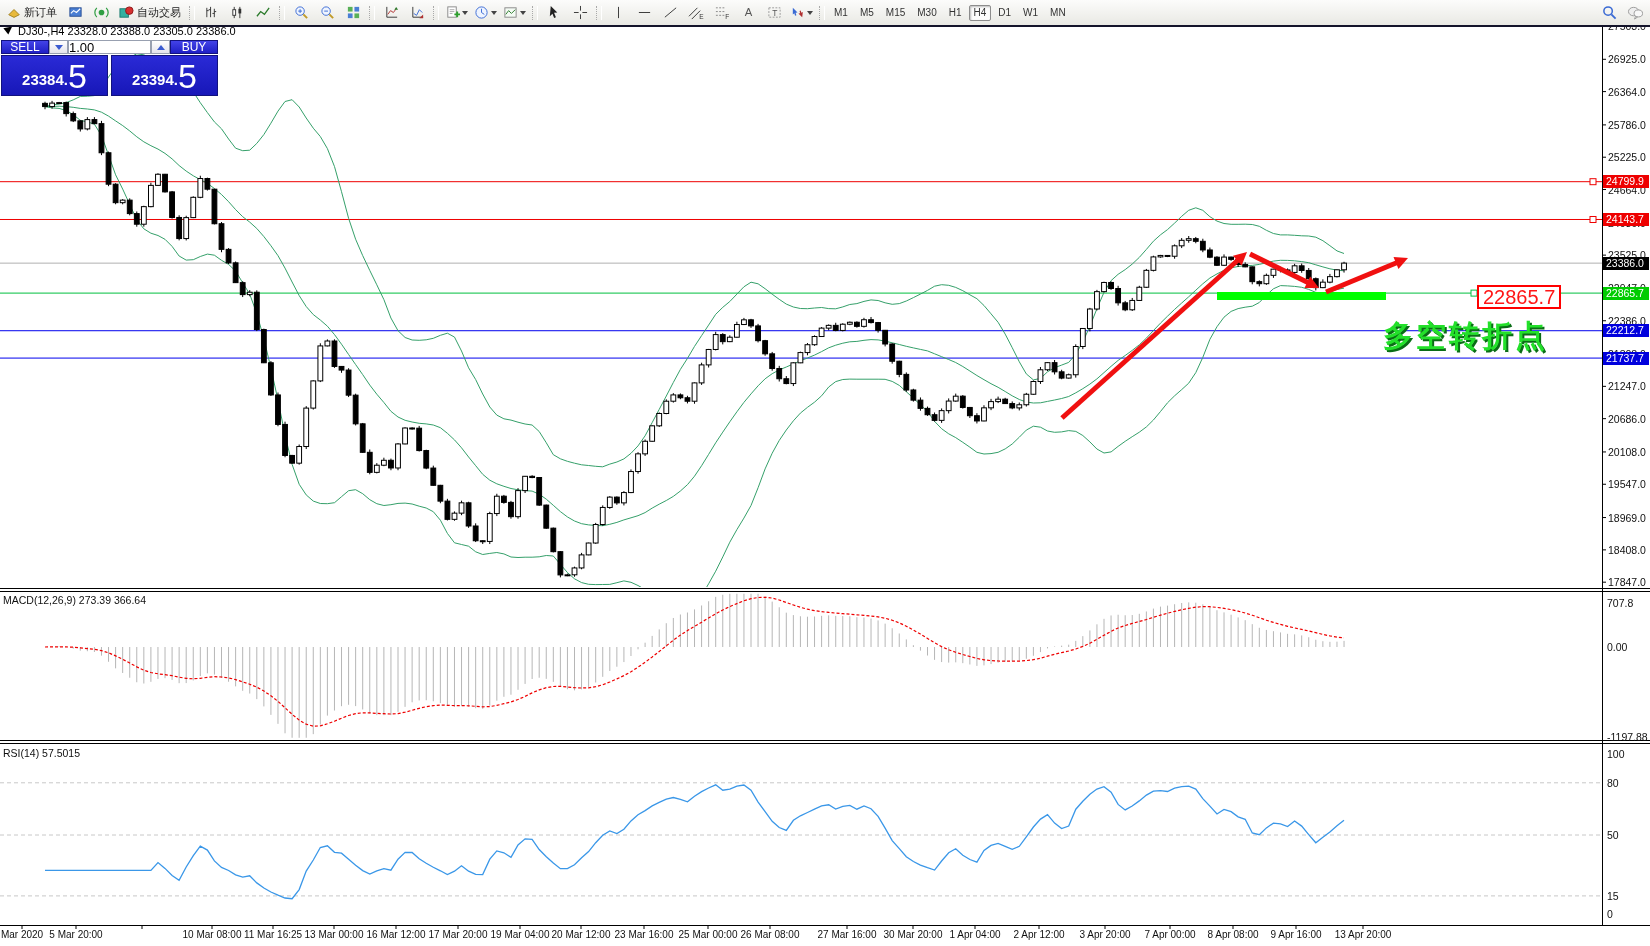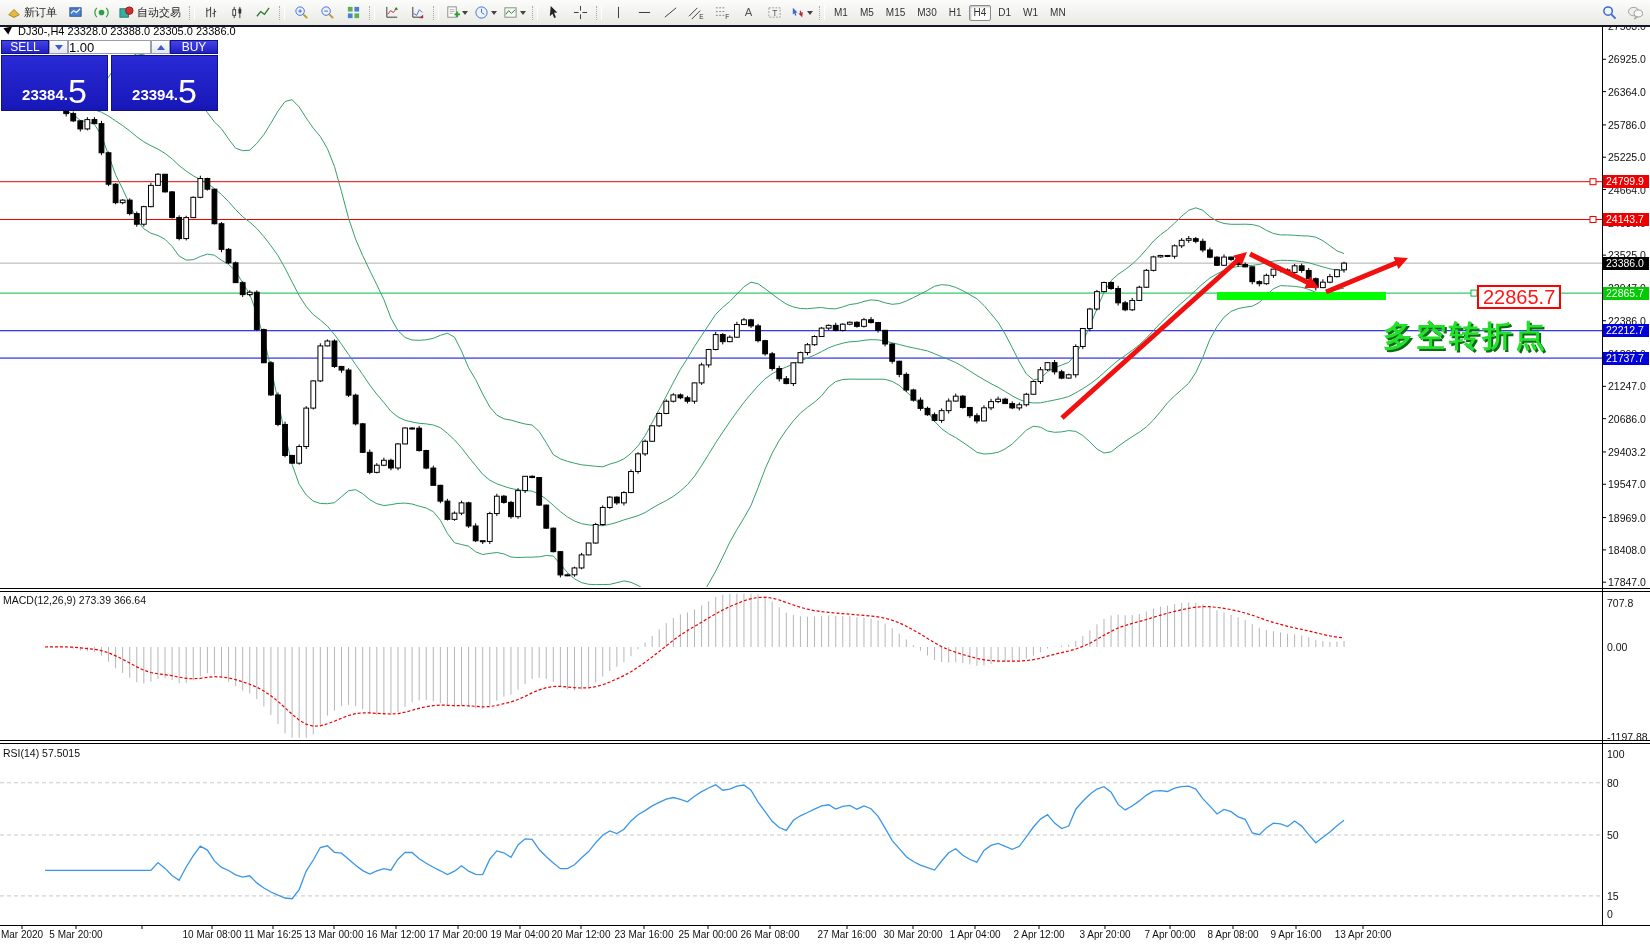--- a/index.html
+++ b/index.html
@@ -35,21 +35,21 @@
   #trade-panel{position:absolute;left:1px;top:40px;width:217px;z-index:20;font-family:"Liberation Sans",sans-serif}
   .tp-row1{display:flex;height:14px}
   .btn-sell,.btn-buy{width:48px;background:linear-gradient(#4343e8,#1f1fc6);color:#fff;font-size:12px;
     display:flex;align-items:center;justify-content:center;border:1px solid #12127e;box-sizing:border-box}
   .spin{width:19px;background:linear-gradient(#ffffff,#e4e4ec);border:1px solid #98a0b0;
     display:flex;align-items:center;justify-content:center;box-sizing:border-box}
   .spin-up-glyph{width:0;height:0;border-left:4px solid transparent;border-right:4px solid transparent;border-bottom:5px solid #3b5bd0}
   .spin-down-glyph{width:0;height:0;border-left:4px solid transparent;border-right:4px solid transparent;border-top:5px solid #3b5bd0}
   .vol{flex:1;min-width:0;border:1px solid #98a0b0;font-size:13px;text-align:left;
     padding:0 8px 0 0;box-sizing:border-box;color:#000;background:#fff}
-  .tp-row2{display:flex;height:56px;margin-top:1px;gap:3px}
+  .tp-row2{display:flex;height:41px;margin-top:1px;gap:3px}
   .price-box{flex:1;background:linear-gradient(#2a2ad6,#1717b8);color:#fff;border:1px solid #12127e;
     display:flex;align-items:flex-end;justify-content:center;padding-bottom:2px;box-sizing:border-box}
   .pb-main{font-size:15px;font-weight:bold;line-height:26px}
   .pb-dot{font-size:15px;font-weight:bold;line-height:26px}
   .pb-big{font-size:34px;font-weight:400;line-height:34px}
   
   #price-flag{position:absolute;left:1477px;top:285px;z-index:8;border:2px solid #ff0000;background:#fff;
     color:#ff1616;font-size:20px;line-height:20px;padding:0 4px;white-space:nowrap}
   #cn-text{position:absolute;left:1383px;top:316px;z-index:8;font-size:30px;font-weight:bold;
     color:#23e02a;text-shadow:2px 2px 0 #0a6d16;letter-spacing:3px;white-space:nowrap}
@@ -901,21 +901,21 @@
     <div class="ytick" style="left: 1608px; top: 118.899px;">25786.0</div>
     <div class="ytick" style="left: 1608px; top: 151.213px;">25225.0</div>
     <div class="ytick" style="left: 1608px; top: 183.526px;">24664.0</div>
     <div class="ytick" style="left: 1608px; top: 216.819px;">24086.0</div>
     <div class="ytick" style="left: 1608px; top: 249.133px;">23525.0</div>
     <div class="ytick" style="left: 1608px; top: 282.426px;">22947.0</div>
     <div class="ytick" style="left: 1608px; top: 314.739px;">22386.0</div>
     <div class="ytick" style="left: 1608px; top: 348.032px;">21808.0</div>
     <div class="ytick" style="left: 1608px; top: 380.346px;">21247.0</div>
     <div class="ytick" style="left: 1608px; top: 412.659px;">20686.0</div>
-    <div class="ytick" style="left: 1608px; top: 445.952px;">29403.2</div>
+    <div class="ytick" style="left: 1608px; top: 445.952px;">20108.0</div>
     <div class="ytick" style="left: 1608px; top: 478.266px;">19547.0</div>
     <div class="ytick" style="left: 1608px; top: 511.558px;">18969.0</div>
     <div class="ytick" style="left: 1608px; top: 543.872px;">18408.0</div>
     <div class="ytick" style="left: 1608px; top: 576.186px;">17847.0</div>
     <div class="axis-flag" style="left: 1603px; top: 175.199px; background: rgb(238, 0, 0);">24799.9</div>
     <div class="axis-flag" style="left: 1603px; top: 212.996px; background: rgb(238, 0, 0);">24143.7</div>
     <div class="axis-flag" style="left: 1603px; top: 256.639px; background: rgb(0, 0, 0);">23386.0</div>
     <div class="axis-flag" style="left: 1603px; top: 286.608px; background: rgb(0, 204, 0);">22865.7</div>
     <div class="axis-flag" style="left: 1603px; top: 324.221px; background: rgb(0, 0, 221);">22212.7</div>
     <div class="axis-flag" style="left: 1603px; top: 351.581px; background: rgb(0, 0, 221);">21737.7</div>

